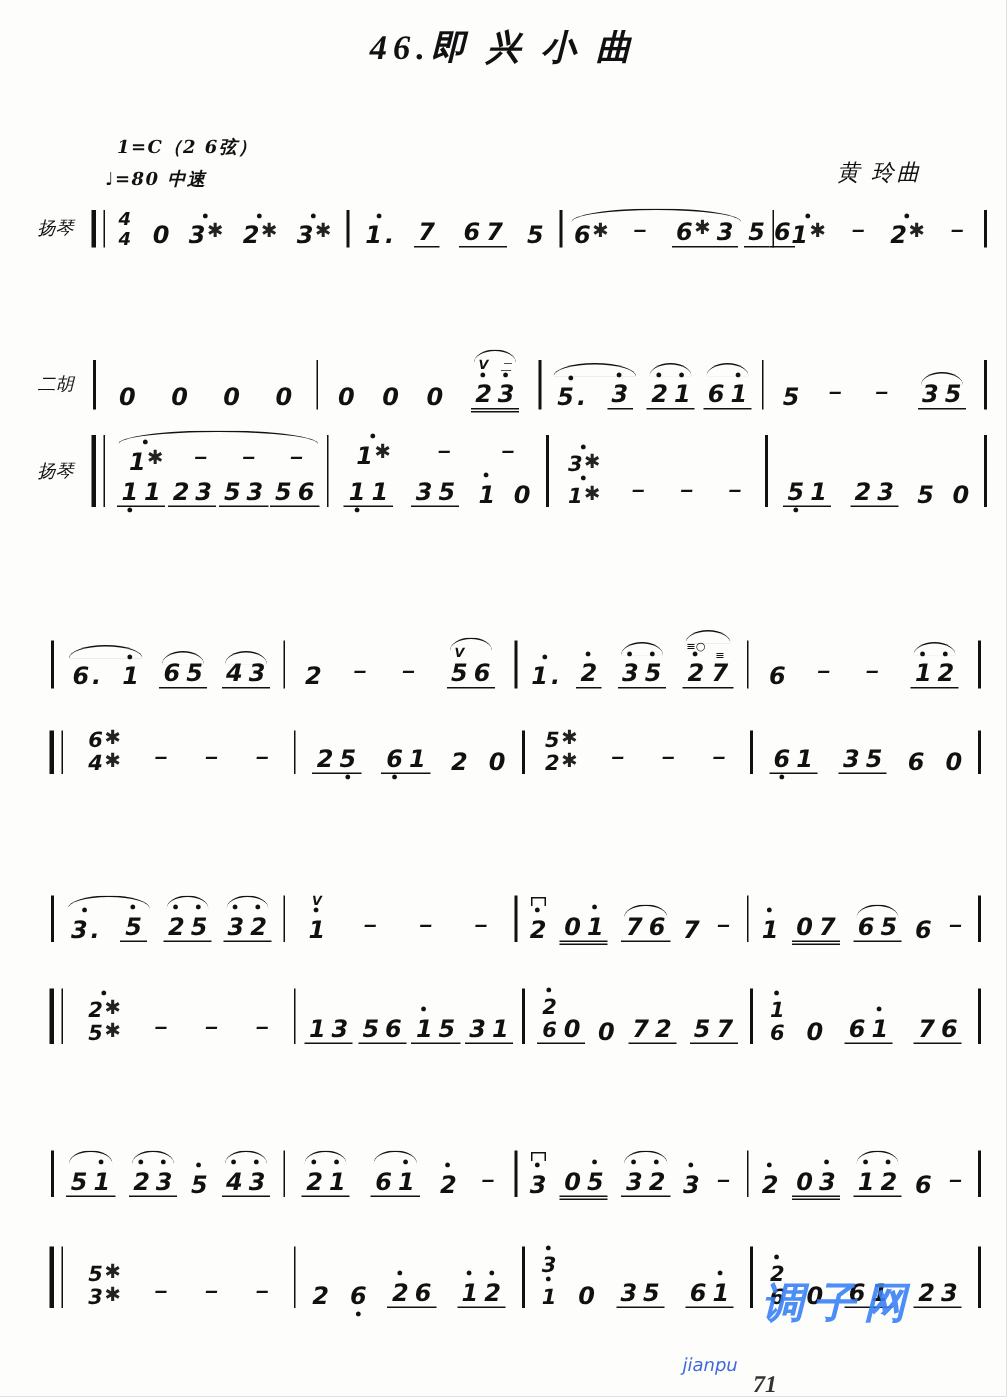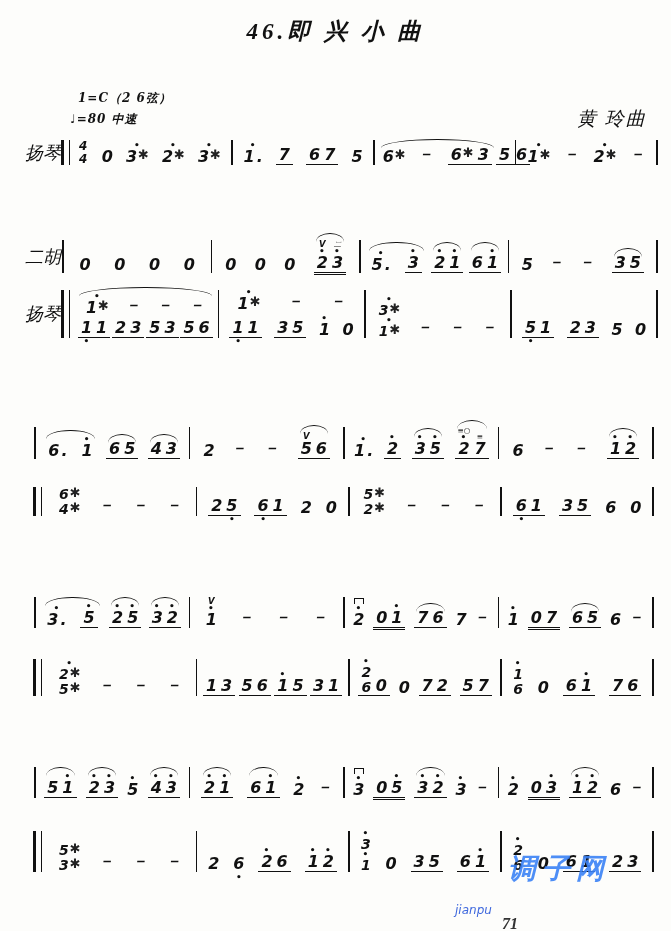--- a/index.html
+++ b/index.html
@@ -5,34 +5,34 @@
   html,body{margin:0;padding:0;}
   body{background:#888;font-family:"Liberation Sans",sans-serif;}
   #sheet{position:relative;width:671px;height:931px;background:#fdfdfb;overflow:hidden;margin:0 auto;
          color:#111;font-style:italic;}
   .title{position:absolute;top:16px;left:0;width:100%;text-align:center;
          font-family:"Liberation Serif",serif;font-weight:bold;font-size:23px;letter-spacing:4px;}
   .keyline{position:absolute;top:90px;left:78px;font-family:"DejaVu Serif",serif;
            font-weight:bold;font-size:12px;letter-spacing:1px;}
   .tempoline{position:absolute;top:111px;left:70px;font-family:"DejaVu Serif",serif;
              font-weight:bold;font-size:12px;letter-spacing:1px;}
-  .composer{position:absolute;top:106px;left:577px;font-family:"Liberation Serif",serif;
-            font-size:19px;letter-spacing:2px;}
+  .composer{position:absolute;top:106px;left:558px;font-family:"Liberation Serif",serif;
+            font-size:15px;letter-spacing:2px;}
   
   .row{position:absolute;display:flex;align-items:stretch;}
   #r-s1 {top:140px;left:25px;right:12px;}
   #r-s2a{top:240px;left:25px;right:12px;}
   #r-s2b{top:290px;left:25px;right:12px;}
   #r-s3a{top:427px;left:33px;right:16px;}
   #r-s3b{top:487px;left:33px;right:16px;}
   #r-s4a{top:597px;left:33px;right:16px;}
   #r-s4b{top:659px;left:33px;right:16px;}
   #r-s5a{top:767px;left:33px;right:16px;}
   #r-s5b{top:831px;left:33px;right:16px;}
-  .ilabel{font-family:"Liberation Serif",serif;font-size:18px;width:34px;flex:none;
+  .ilabel{font-family:"Liberation Serif",serif;font-size:12px;width:34px;flex:none;
           align-self:center;white-space:nowrap;margin-right:2px;}
   .brace{flex:none;width:5px;border-left:3px solid #111;border-right:1.4px solid #111;
          margin:0 4px 0 0;}
   .bar{flex:none;width:1.6px;background:#111;margin:0 1px;}
   .timesig{flex:none;display:flex;flex-direction:column;align-items:center;justify-content:center;
            font-weight:bold;font-size:12px;line-height:1.05;margin:0 5px;
            font-family:"DejaVu Sans",sans-serif;}
   .measure{flex:1;display:flex;flex-direction:column;justify-content:flex-end;padding:0 3px;min-width:0;}
   .line{display:flex;justify-content:space-around;align-items:flex-end;position:relative;}
   .upline{margin-bottom:4px;}

